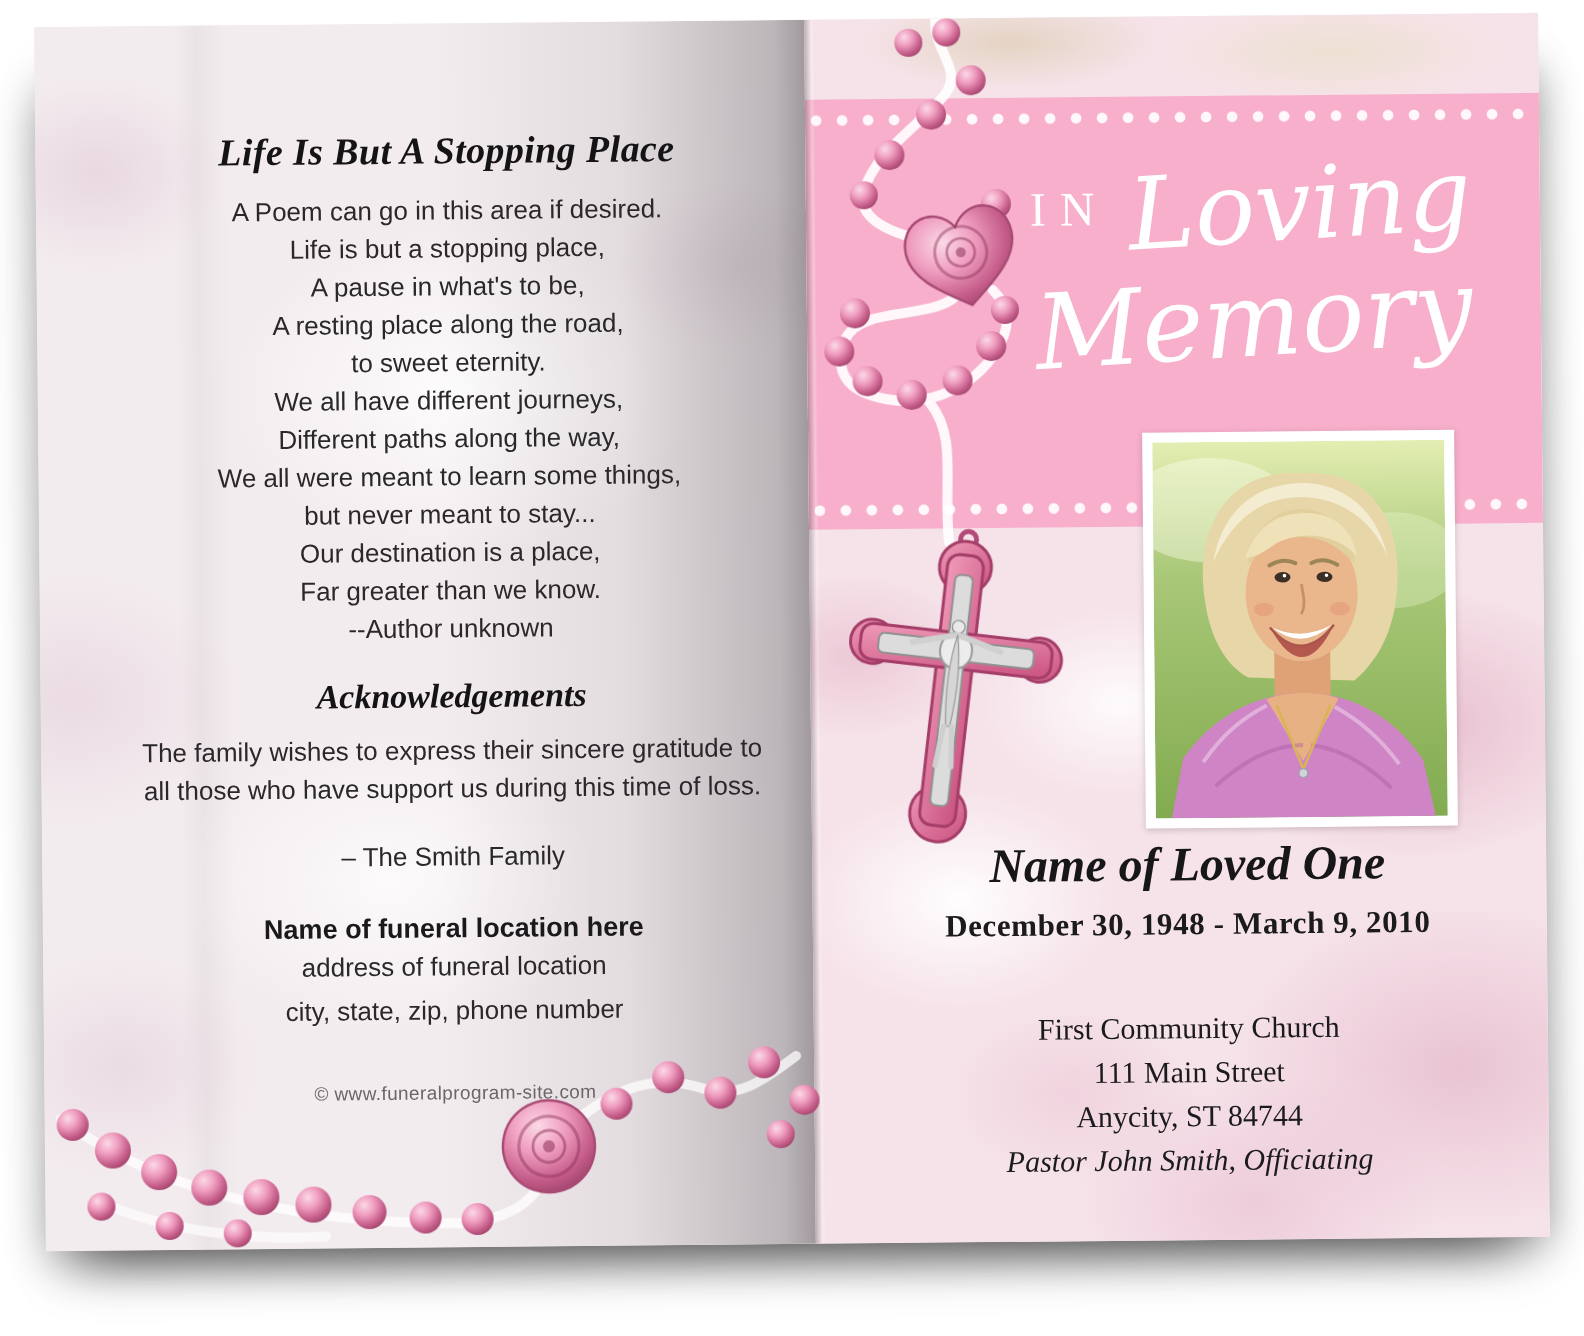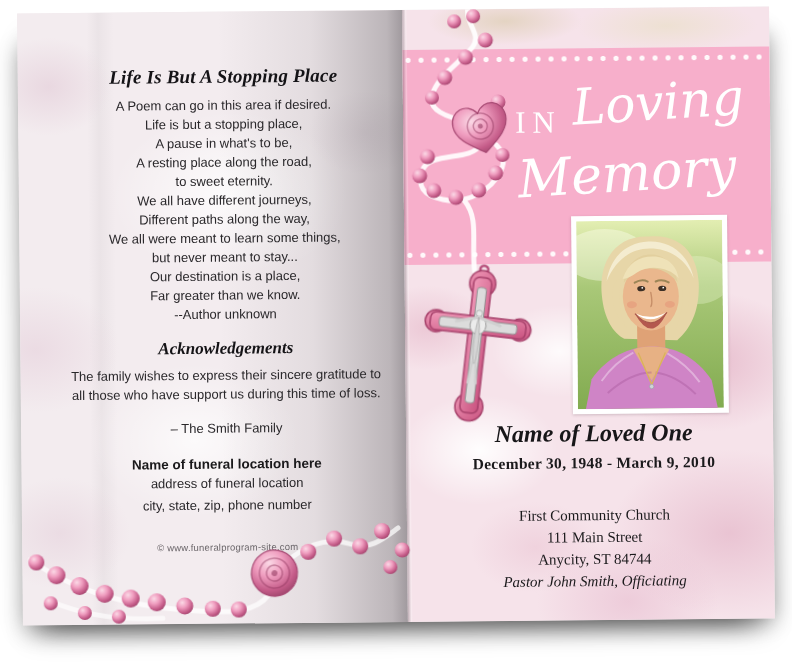--- a/index.html
+++ b/index.html
@@ -78,21 +78,21 @@
     background-size:13px 7px;background-repeat:repeat-x;
   }
   .dots.top{top:7px;}
   .dots.bottom{bottom:6px;}
   .banner-head{
     position:absolute;left:112px;top:30px;width:262px;color:#ffffff;z-index:2;
   }
   .head-row1{display:flex;align-items:flex-start;}
   .head-in{
     font-family:"Liberation Serif","DejaVu Serif",serif;
-    font-size:31px;letter-spacing:7px;margin-top:26px;font-weight:normal;
+    font-size:24px;letter-spacing:7px;margin-top:14px;font-weight:normal;
   }
   .head-script{
     font-family:"DejaVu Serif","Liberation Serif",serif;font-style:italic;font-weight:normal;
   }
   .head-loving{font-size:50px;line-height:50px;margin-left:10px;transform:rotate(-3deg);}
   .head-memory{font-size:52px;line-height:52px;margin-top:6px;margin-left:2px;transform:rotate(-3deg);}
   .photo-frame{
     position:absolute;left:167px;top:208px;width:146px;height:188px;z-index:4;
     background:#ffffff;padding:5px;box-shadow:0 1px 3px rgba(90,60,75,.25);
   }

